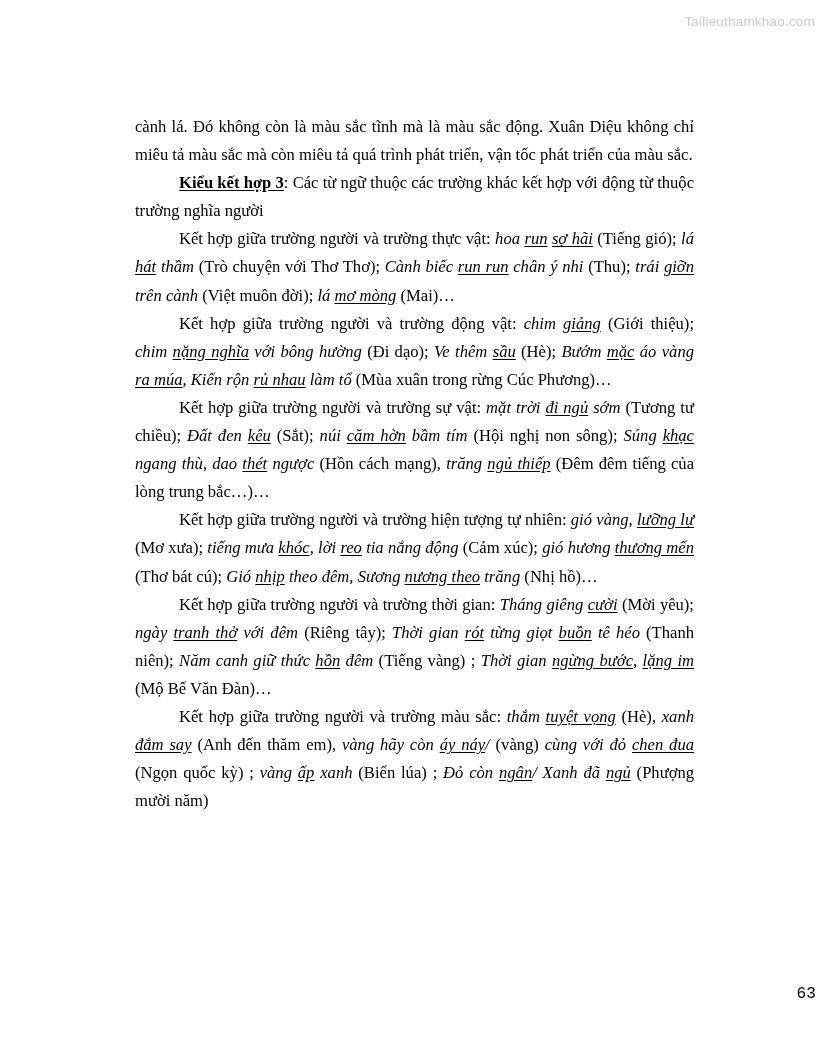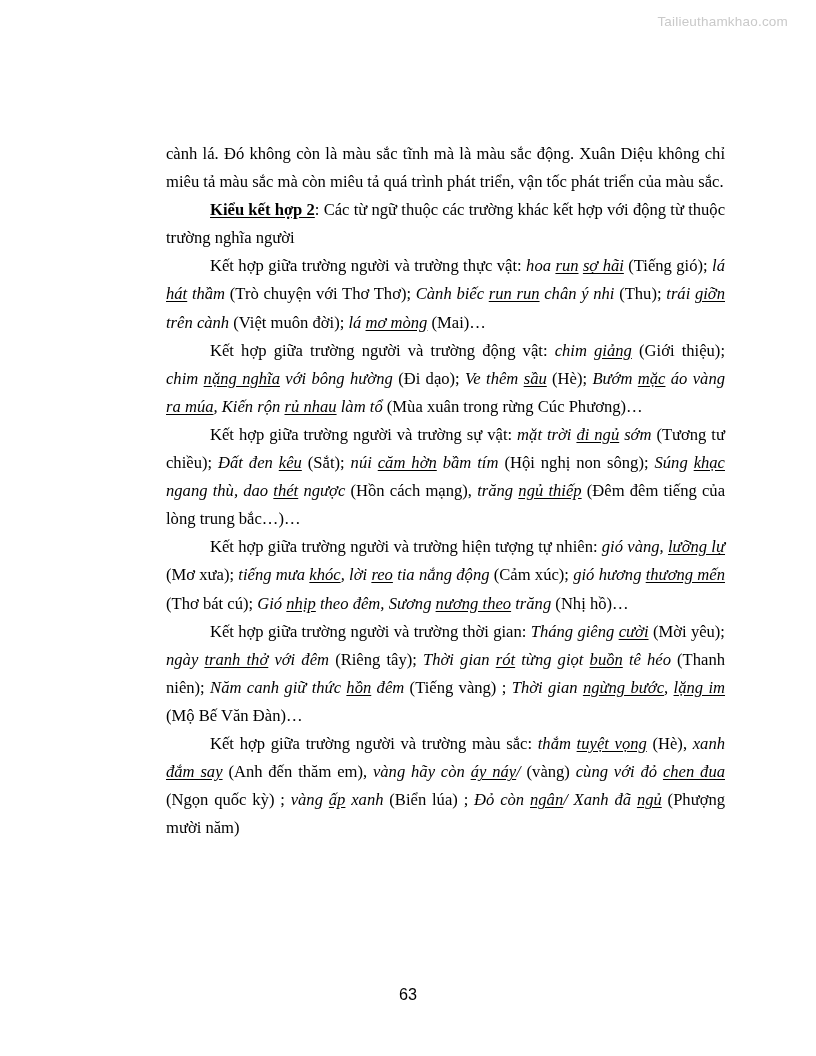--- a/index.html
+++ b/index.html
@@ -18,35 +18,34 @@
 
   #page {
     position: absolute;
     inset: 0;
     background: #ffffff;
   }
 
   #watermark {
     position: absolute;
     top: 14px;
-    right: 28px;
+    right: 1px;
     font-family: "Liberation Sans", sans-serif;
     font-size: 13.5px;
     letter-spacing: 0.2px;
     color: #c9c9c9;
     white-space: nowrap;
     user-select: none;
   }
 
   #body-text {
     position: absolute;
-    left: 166px;
+    left: 135px;
     top: 113px;
     width: 559px;
-    margin-top: 27px;
   }
 
   p.para {
     margin: 0;
     font-size: 16.6px;
     line-height: 28.1px;
     text-align: justify;
     text-justify: inter-word;
     hyphens: none;
     text-indent: 44px;
@@ -58,38 +57,38 @@
 
   i, .it { font-style: italic; }
   u, .ul { text-decoration: underline; text-underline-offset: 1.5px; }
   b, .bd { font-weight: bold; }
 
   #page-number {
     position: absolute;
     top: 985px;
     left: 0;
     width: 816px;
-    text-align: center;
+    text-align: right;
     font-size: 16.2px;
-    font-family: Liberation Sans, sans-serif;
+    font-family: Liberation Mono, monospace;
   }
 </style>
 </head>
 <body>
 
 <div id="page">
 
   <div id="watermark">Tailieuthamkhao.com</div>
 
   <div id="body-text">
 
     <p class="para noindent">cành lá. Đó không còn là màu sắc tĩnh mà là màu sắc động. Xuân Diệu không chỉ miêu tả màu sắc mà còn miêu tả quá trình phát triển, vận tốc phát triển của màu sắc.</p>
 
 
-    <p class="para"><span class="bd ul">Kiểu kết hợp 2</span><span>: Các từ ngữ thuộc các trường khác kết hợp với động từ thuộc trường nghĩa người</span></p>
+    <p class="para"><span class="bd ul">Kiểu kết hợp 3</span><span>: Các từ ngữ thuộc các trường khác kết hợp với động từ thuộc trường nghĩa người</span></p>
 
     <p class="para"><span>Kết hợp giữa trường người và trường thực vật:  </span><span class="it">hoa </span><span class="it ul">run</span><span class="it"> </span><span class="it ul">sợ hãi</span><span> (Tiếng gió); </span><span class="it">lá </span><span class="it ul">hát</span><span class="it"> thầm</span><span> (Trò chuyện với Thơ Thơ); </span><span class="it">Cành biếc </span><span class="it ul">run run</span><span class="it"> chân ý nhi</span><span> (Thu); </span><span class="it">trái </span><span class="it ul">giỡn</span><span class="it"> trên cành</span><span> (Việt muôn đời); </span><span class="it">lá </span><span class="it ul">mơ mòng</span><span> (Mai)…</span></p>
 
     <p class="para"><span>Kết hợp giữa trường người và trường động vật: </span><span class="it">chim </span><span class="it ul">giảng</span><span> (Giới thiệu); </span><span class="it">chim </span><span class="it ul">nặng nghĩa</span><span class="it"> với bông hường</span><span> (Đi dạo); </span><span class="it">Ve thêm </span><span class="it ul">sầu</span><span> (Hè); </span><span class="it">Bướm </span><span class="it ul">mặc</span><span class="it"> áo vàng </span><span class="it ul">ra múa</span><span class="it">, Kiến rộn </span><span class="it ul">rủ nhau</span><span class="it"> làm tổ</span><span> (Mùa xuân trong rừng Cúc Phương)…</span></p>
 
     <p class="para"><span>Kết hợp giữa trường người và trường sự vật: </span><span class="it">mặt trời </span><span class="it ul">đi ngủ</span><span class="it"> sớm</span><span> (Tương tư chiều); </span><span class="it">Đất đen </span><span class="it ul">kêu</span><span> (Sắt); </span><span class="it">núi </span><span class="it ul">căm hờn</span><span class="it"> bầm tím</span><span> (Hội nghị non sông); </span><span class="it">Súng </span><span class="it ul">khạc</span><span class="it"> ngang thù, dao </span><span class="it ul">thét</span><span class="it"> ngược</span><span> (Hồn cách mạng), </span><span class="it">trăng </span><span class="it ul">ngủ thiếp</span><span>  (Đêm đêm tiếng của lòng trung bắc…)…</span></p>
 
     <p class="para"><span>Kết hợp giữa trường người và trường hiện tượng tự nhiên: </span><span class="it">gió vàng, </span><span class="it ul">lưỡng lự</span><span> (Mơ xưa); </span><span class="it">tiếng mưa </span><span class="it ul">khóc</span><span class="it">, lời </span><span class="it ul">reo</span><span class="it"> tia nắng động</span><span> (Cảm xúc); </span><span class="it">gió hương </span><span class="it ul">thương mến</span><span> (Thơ bát cú); </span><span class="it">Gió </span><span class="it ul">nhịp</span><span class="it"> theo đêm, </span><span class="it">Sương </span><span class="it ul">nương theo</span><span class="it"> trăng</span><span> (Nhị hồ)…</span></p>
 
     <p class="para"><span>Kết hợp giữa trường người và trường thời gian: </span><span class="it">Tháng giêng </span><span class="it ul">cười</span><span> (Mời yêu); </span><span class="it">ngày </span><span class="it ul">tranh thở</span><span class="it"> với đêm</span><span> (Riêng tây); </span><span class="it">Thời gian </span><span class="it ul">rót</span><span class="it"> từng giọt </span><span class="it ul">buồn</span><span class="it"> tê héo</span><span> (Thanh niên); </span><span class="it">Năm canh giữ thức </span><span class="it ul">hồn</span><span class="it"> đêm</span><span> (Tiếng vàng) ; </span><span class="it">Thời gian </span><span class="it ul">ngừng bước</span><span class="it">, </span><span class="it ul">lặng im</span><span> (Mộ Bế Văn Đàn)…</span></p>

